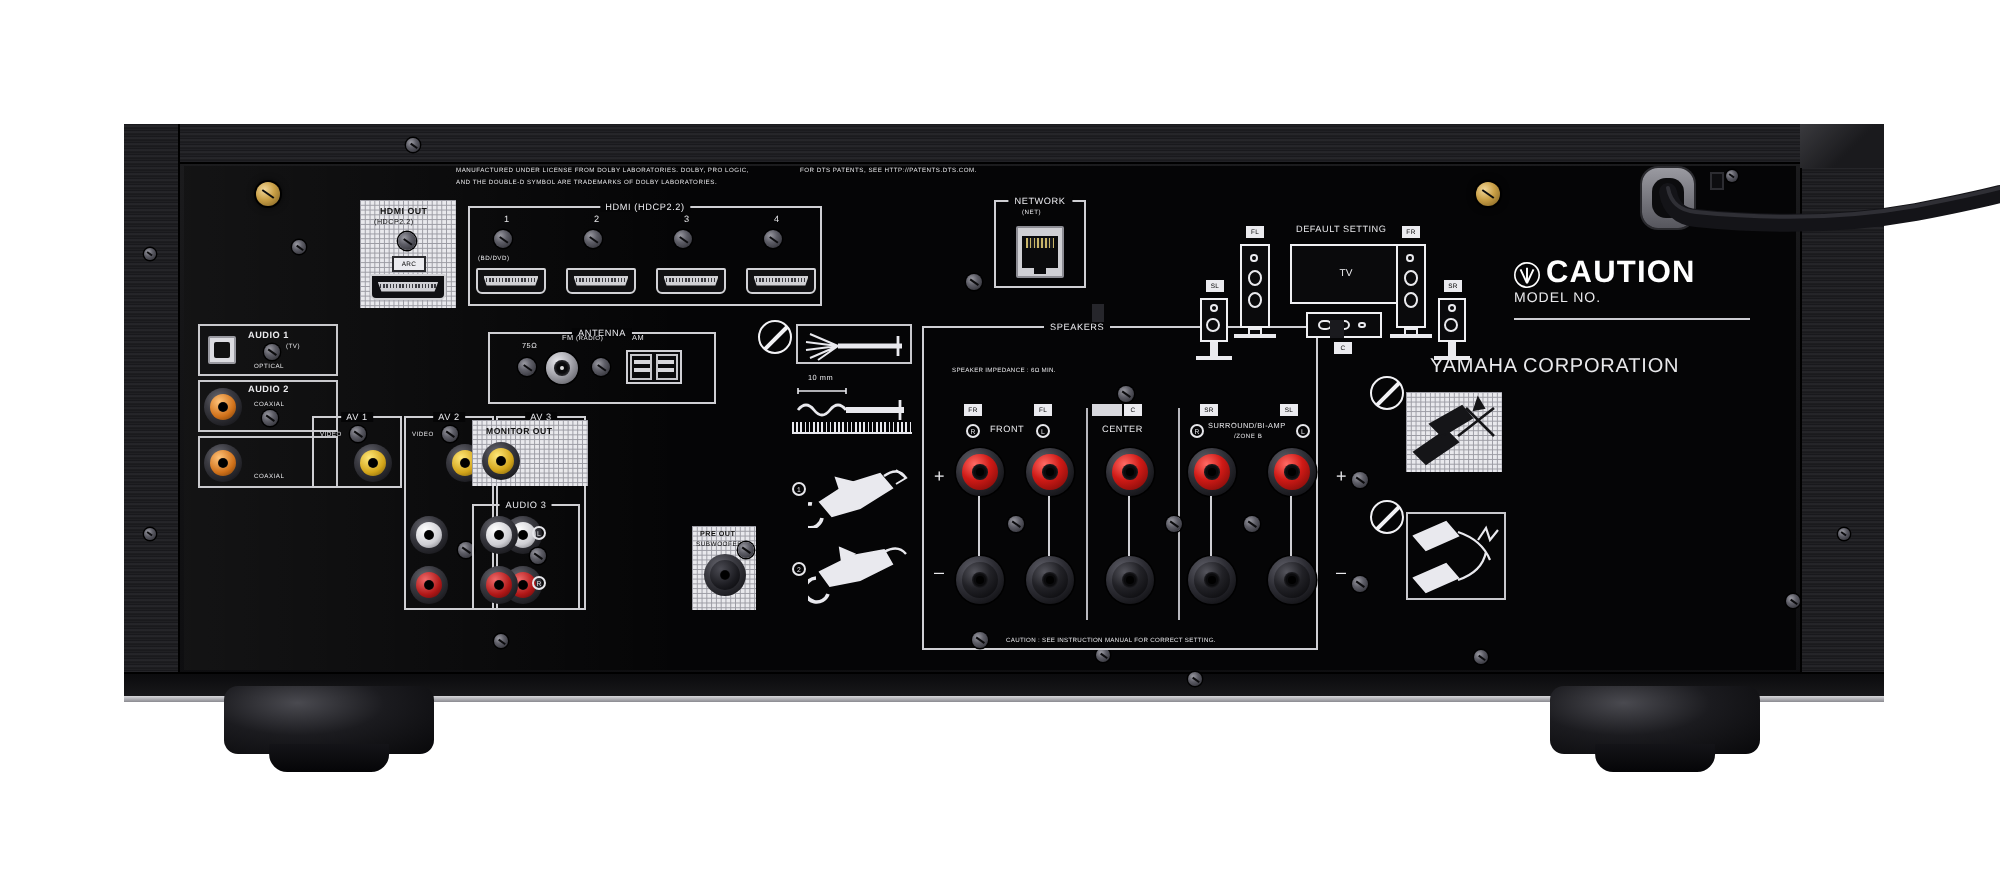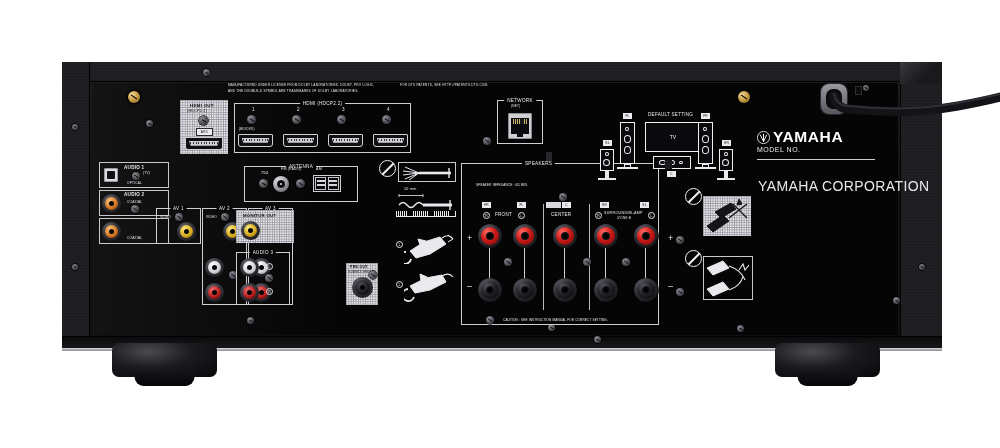--- a/index.html
+++ b/index.html
@@ -573,25 +573,25 @@
 
   <div class="ym-wrap" style="left:757px;top:128px;">
     <svg class="ym-fork" viewBox="0 0 32 32">
       <circle cx="16" cy="16" r="15" fill="none" stroke="#ffffff" stroke-width="2"></circle>
       <g stroke="#ffffff" stroke-width="2.4" fill="none">
         <path d="M16 26 L8 9"></path>
         <path d="M16 26 L24 9"></path>
         <path d="M16 26 L16 7"></path>
       </g>
     </svg>
-    <span class="ym-text">YAMAHA</span>
+    <span class="ym-text">CAUTION</span>
   </div>
   <div class="lbl" style="left:757px;top:146px;font-size:7px;letter-spacing:.5px;">MODEL NO.</div>
   <div class="ym-rule" style="left:757px;top:159px;width:118px;"></div>
-  <div class="lbl" style="left:758px;top:179px;font-size:14px;letter-spacing:.4px;">YAMAHA CORPORATION</div>
+  <div class="lbl" style="left:715px;top:179px;font-size:10px;letter-spacing:.4px;">YAMAHA CORPORATION</div>
 
   <div class="cord-grom" style="left:821px;top:84px;width:26px;height:30px;">
     <div class="hole"></div>
   </div>
   <svg style="position:absolute;left:826px;top:88px;" width="176" height="42">
     <path d="M8 8 q2 12 14 13 q60 6 110 -3 q26 -5 42 -9" stroke="#141418" stroke-width="9" fill="none" stroke-linecap="round"></path>
     <path d="M8 6 q2 11 14 12 q60 6 110 -3 q26 -5 42 -9" stroke="#3b3b42" stroke-width="2" fill="none" stroke-linecap="round" opacity=".7"></path>
   </svg>
 
   <div style="position:absolute;left:855px;top:86px;width:7px;height:9px;background:#0d0d10;border:1px solid #2c2c31;box-sizing:border-box;"></div>

